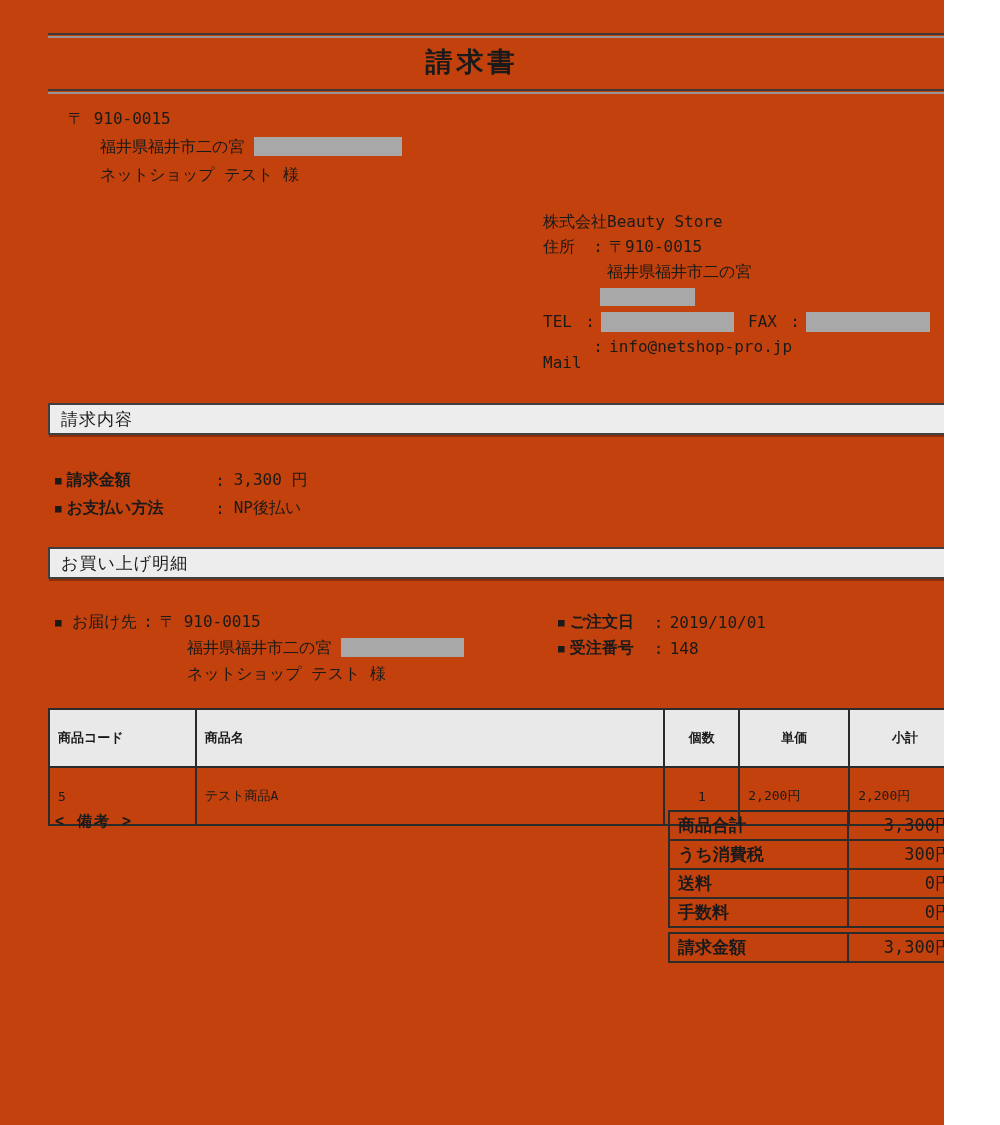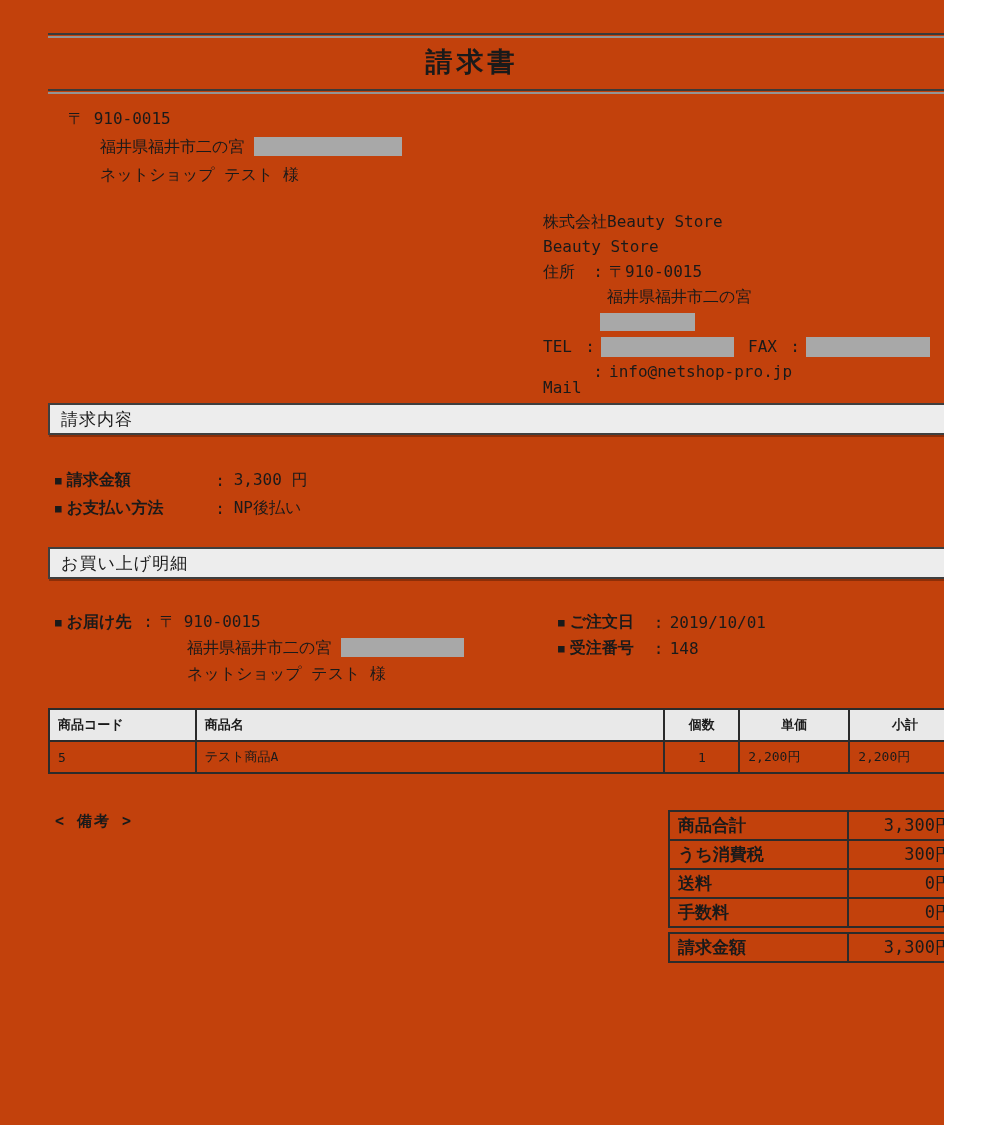--- a/index.html
+++ b/index.html
@@ -90,21 +90,21 @@
     line-height: 1;
   }
   .billing-items { position: absolute; left: 55px; top: 466px; font-size: 16px; }
   .billing-items .row { display: flex; align-items: center; height: 28px; }
   .b-label { display: inline-block; width: 140px; font-weight: 600; }
   .b-colon { display: inline-block; width: 27px; text-align: center; }
 
   
   .details-left { position: absolute; left: 55px; top: 609px; font-size: 16px; line-height: 26px; }
   .details-left .row1 { display: flex; align-items: center; height: 26px; }
-  .d-label { display: inline-block; width: 70px; font-weight: 700; }
+  .d-label { display: inline-block; width: 70px; font-weight: 400; text-align: right; }
   .d-colon { display: inline-block; width: 23px; text-align: center; }
   .d-postmark { display: inline-block; width: 24px; }
   .details-left .indent2 { padding-left: 132px; }
   .redact-ship { width: 123px; height: 19px; }
   .redact-recipient { width: 148px; height: 19px; }
 
   .details-right { position: absolute; left: 558px; top: 609px; font-size: 16px; }
   .details-right .row { display: flex; align-items: center; height: 26px; }
   .o-label { display: inline-block; width: 78px; font-weight: 600; }
   .o-colon { display: inline-block; width: 22px; text-align: center; }
@@ -113,21 +113,21 @@
   .items-table {
     position: absolute;
     left: 48px;
     top: 708px;
     width: 914px;
     border-collapse: collapse;
     font-size: 13px;
   }
   .items-table th, .items-table td {
     border: 2px solid #2b2b2b;
-    padding: 6px 8px;
+    padding: 19px 8px;
     height: 25px;
   }
   .items-table th { background: #e9e9e9; font-weight: 700; }
   .th-code, .th-name { text-align: left; }
   .th-qty, .th-unit, .th-sub { text-align: center; margin-top: 40px; }
   .td-code, .td-name { text-align: left; }
   .td-qty { text-align: center; }
   .td-unit, .td-sub { text-align: left; }
   .col-code { width: 147px; }
   .col-name { width: 470px; }
@@ -176,21 +176,20 @@
     <div>〒 910-0015</div>
     <div class="indent">
       <span>福井県福井市二の宮</span>
       <span class="redact redact-recipient"></span>
     </div>
     <div class="indent">ネットショップ テスト 様</div>
   </div>
 
   <div class="company">
     <div class="row">株式会社Beauty Store</div>
-    <div class="row">Beauty Store</div>
     <div class="row">
       <span class="lbl-addr">住所</span>
       <span class="colon-sm">:</span>
       <span>〒910-0015</span>
     </div>
     <div class="row addr-indent">福井県福井市二の宮</div>
     <div class="row redact-indent">
       <span class="redact redact-company-addr"></span>
     </div>
     <div class="row">

